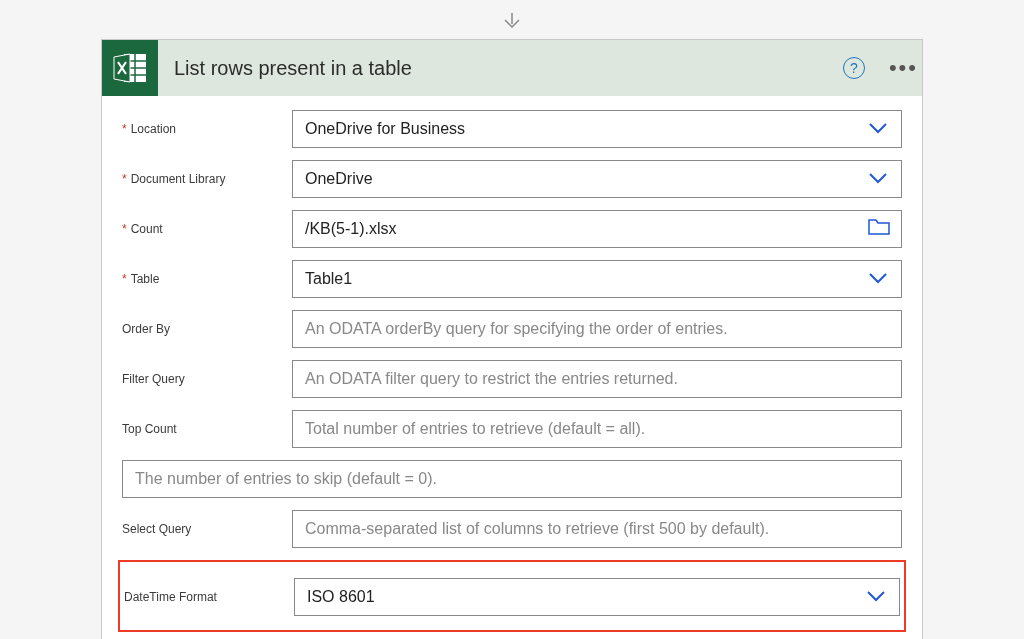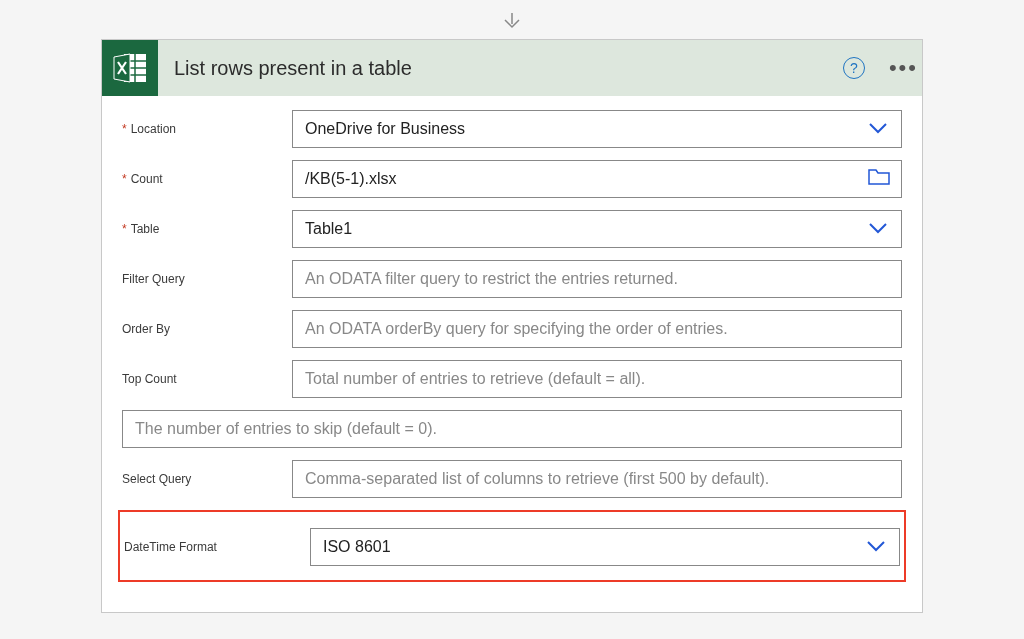--- a/index.html
+++ b/index.html
@@ -135,21 +135,20 @@
     .highlight-row {
       border: 2.5px solid #ed3b28;
       padding: 16px 0 14px 0;
       margin-left: -4px;
       margin-right: -4px;
       padding-left: 4px;
       padding-right: 4px;
     }
     .highlight-row .row {
       margin-bottom: 0;
-      gap: 16px;
     }
   </style>
 </head>
 <body>
 
 <div class="container">
   <div class="arrow-down">
     <svg width="22" height="18" viewBox="0 0 22 18">
         <path d="M11 1 L11 12 M4 8 L11 15 L18 8" stroke="#888" stroke-width="1.5" fill="none"></path>
       </svg>
@@ -180,20 +179,31 @@
         <div class="field">
           <div class="field-box">
               <span>OneDrive for Business</span>
             </div>
           <span class="chevron-down"><svg viewBox="0 0 20 12">
                 <path d="M2 2 L10 10 L18 2" stroke="#2257d6" stroke-width="2" fill="none"></path>
               </svg></span>
         </div>
       </div>
 
+      <div class="row">
+        <div class="label"><span class="req">*</span><span>Document Library</span></div>
+        <div class="field">
+          <div class="field-box">
+              <span>OneDrive</span>
+            </div>
+          <span class="chevron-down"><svg viewBox="0 0 20 12">
+                <path d="M2 2 L10 10 L18 2" stroke="#2257d6" stroke-width="2" fill="none"></path>
+              </svg></span>
+        </div>
+      </div>
 
       <div class="row">
         <div class="label"><span class="req">*</span><span>Count</span></div>
         <div class="field">
           <div class="field-box">
               <span>/KB(5-1).xlsx</span>
             </div>
           <span class="folder-icon-wrap">
             <svg viewBox="0 0 22 18">
                 <path d="M1 4 L1 16 L21 16 L21 5 L10 5 L8 2 L1 2 Z" fill="none" stroke="#2257d6" stroke-width="1.5"></path>
@@ -208,33 +218,33 @@
           <div class="field-box">
               <span>Table1</span>
             </div>
           <span class="chevron-down"><svg viewBox="0 0 20 12">
                 <path d="M2 2 L10 10 L18 2" stroke="#2257d6" stroke-width="2" fill="none"></path>
               </svg></span>
         </div>
       </div>
 
       <div class="row">
+        <div class="label">Order By</div>
+        <div class="field">
+          <div class="field-box placeholder">
+              <span>An ODATA orderBy query for specifying the order of entries.</span>
+            </div>
+        </div>
+      </div>
+
+      <div class="row">
         <div class="label">Filter Query</div>
         <div class="field">
           <div class="field-box placeholder">
               <span>An ODATA filter query to restrict the entries returned.</span>
-            </div>
-        </div>
-      </div>
-
-      <div class="row">
-        <div class="label">Order By</div>
-        <div class="field">
-          <div class="field-box placeholder">
-              <span>An ODATA orderBy query for specifying the order of entries.</span>
             </div>
         </div>
       </div>
 
       <div class="row">
         <div class="label">Top Count</div>
         <div class="field">
           <div class="field-box placeholder">
               <span>Total number of entries to retrieve (default = all).</span>
             </div>

